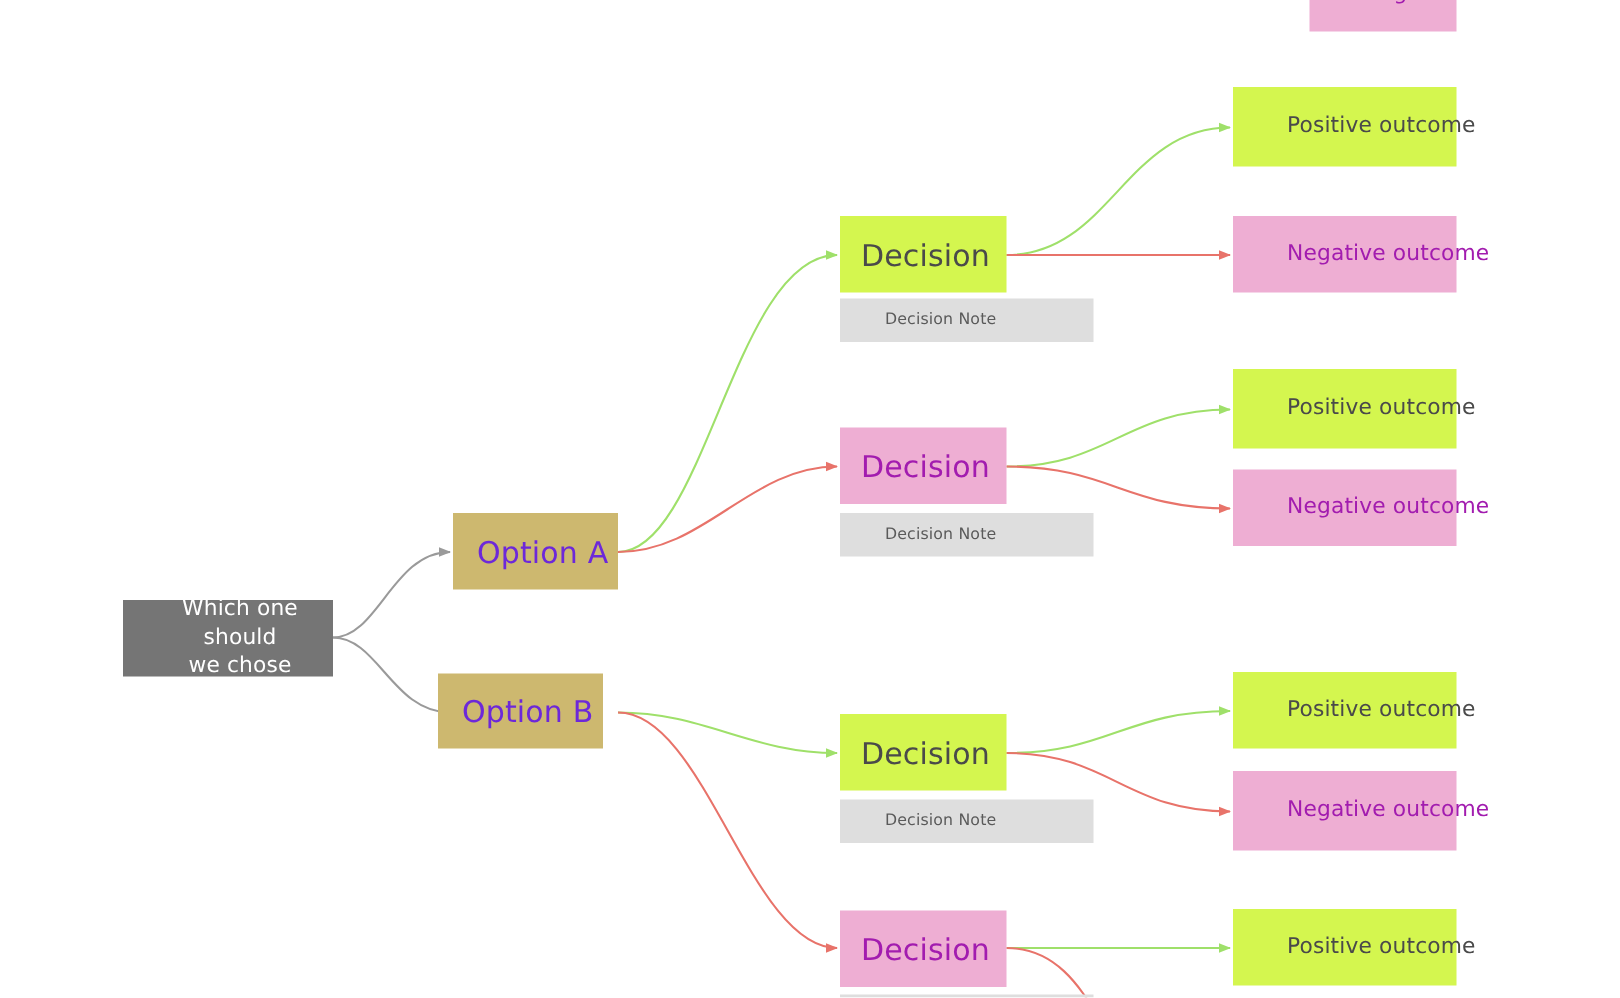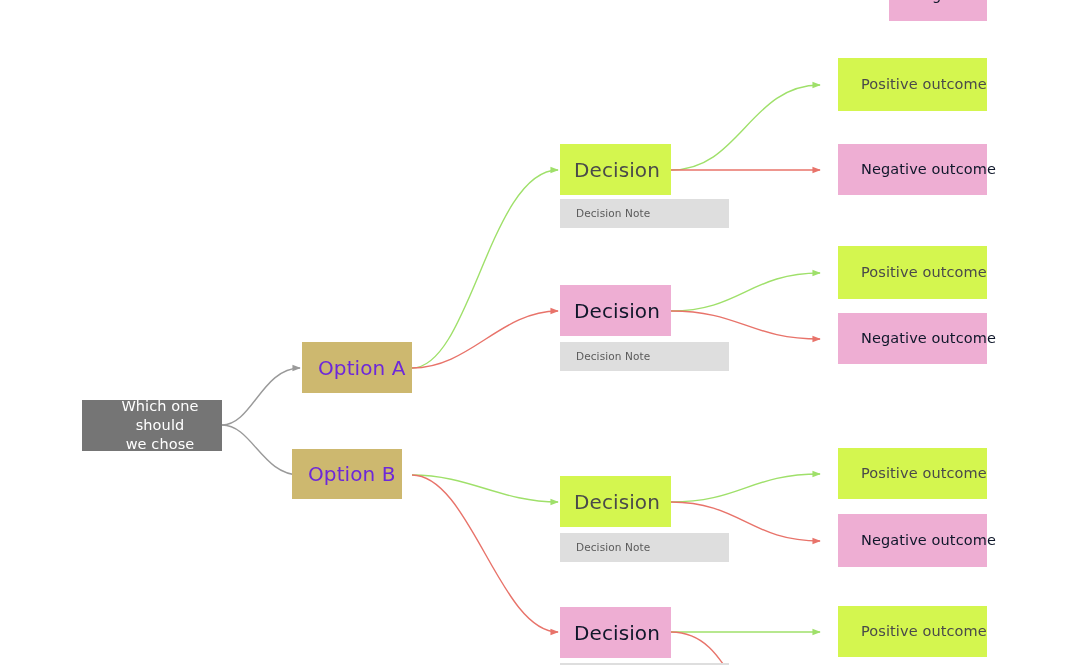--- a/index.html
+++ b/index.html
@@ -52,34 +52,33 @@
     color: #6d28d9;
     padding-left: 16px;
   }
   .n-green {
     background: #d4f64f;
     color: #4a4a4a;
     padding-left: 14px;
   }
   .n-pink {
     background: #eeaed3;
-    color: #0f172a;
+    color: #a21caf;
     padding-left: 14px;
   }
   .n-note {
     background: #dedede;
     color: #5a5a5a;
     font-size: 10.5px;
-    padding-left: 16px;
+    padding-left: 30px;
     align-items: center;
   }
   .n-outcome {
-    padding-left: 23px;
+    padding-left: 36px;
     font-size: 14.5px;
-    margin-left: 16px;
   }
 </style>
 </head>
 <body>
 
 <div id="canvas">
 
   <svg id="edges" viewBox="0 0 1080 665" xmlns="http://www.w3.org/2000/svg">
       <defs>
         <marker id="arr0" viewBox="0 0 10 10" refX="9" refY="5" markerWidth="6" markerHeight="6" orient="auto-start-reverse" markerUnits="strokeWidth">

